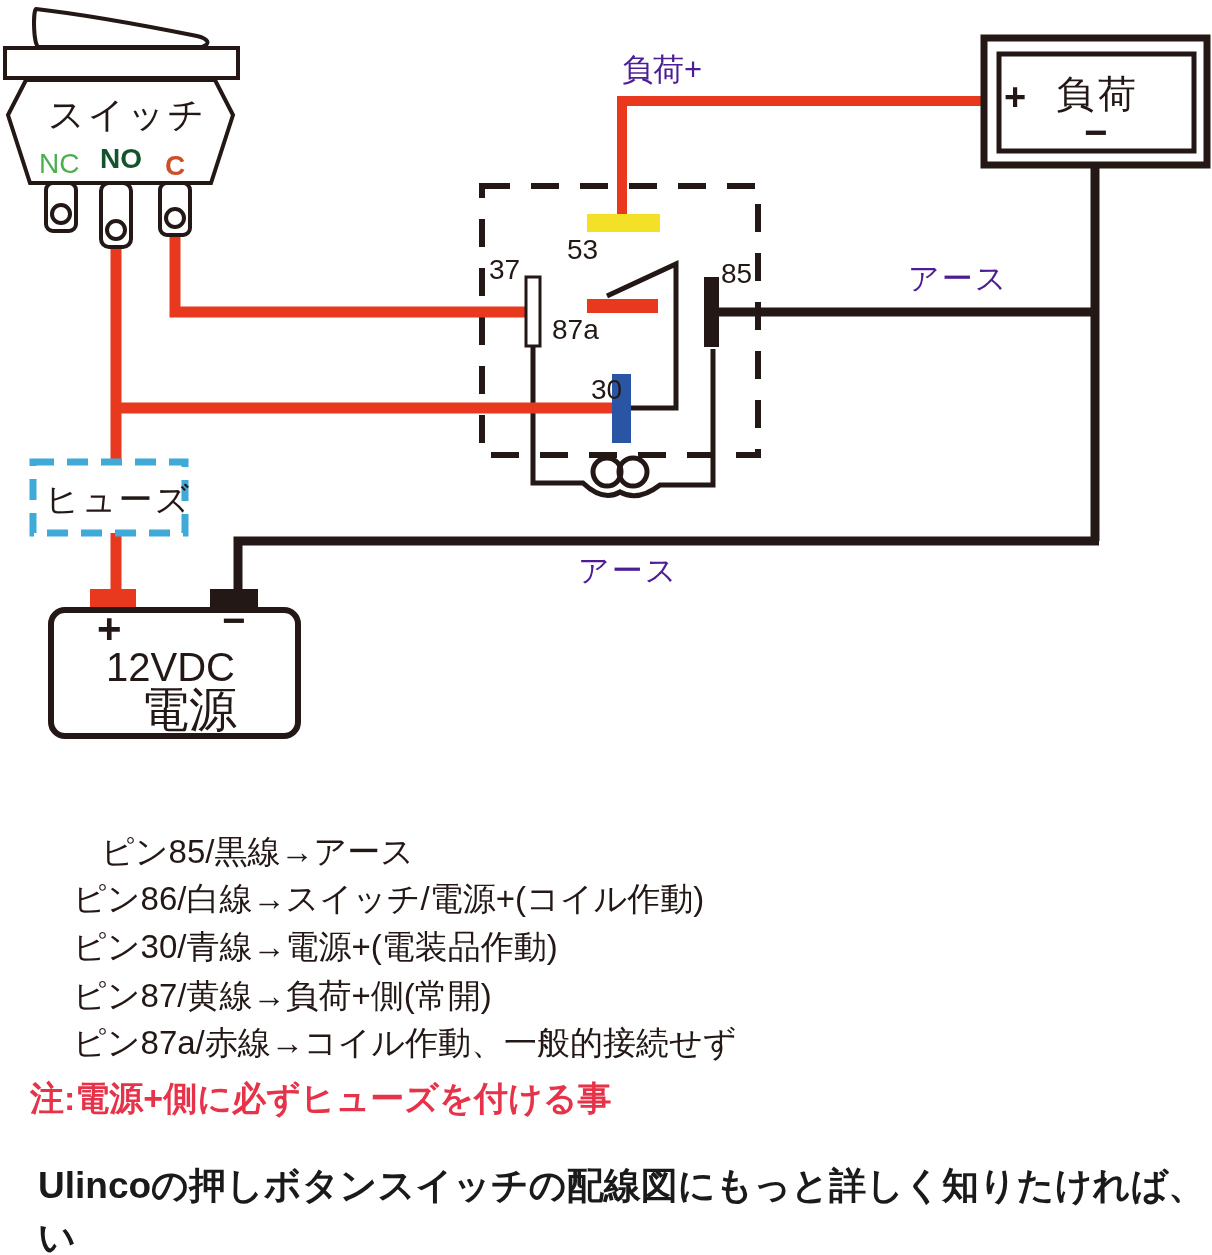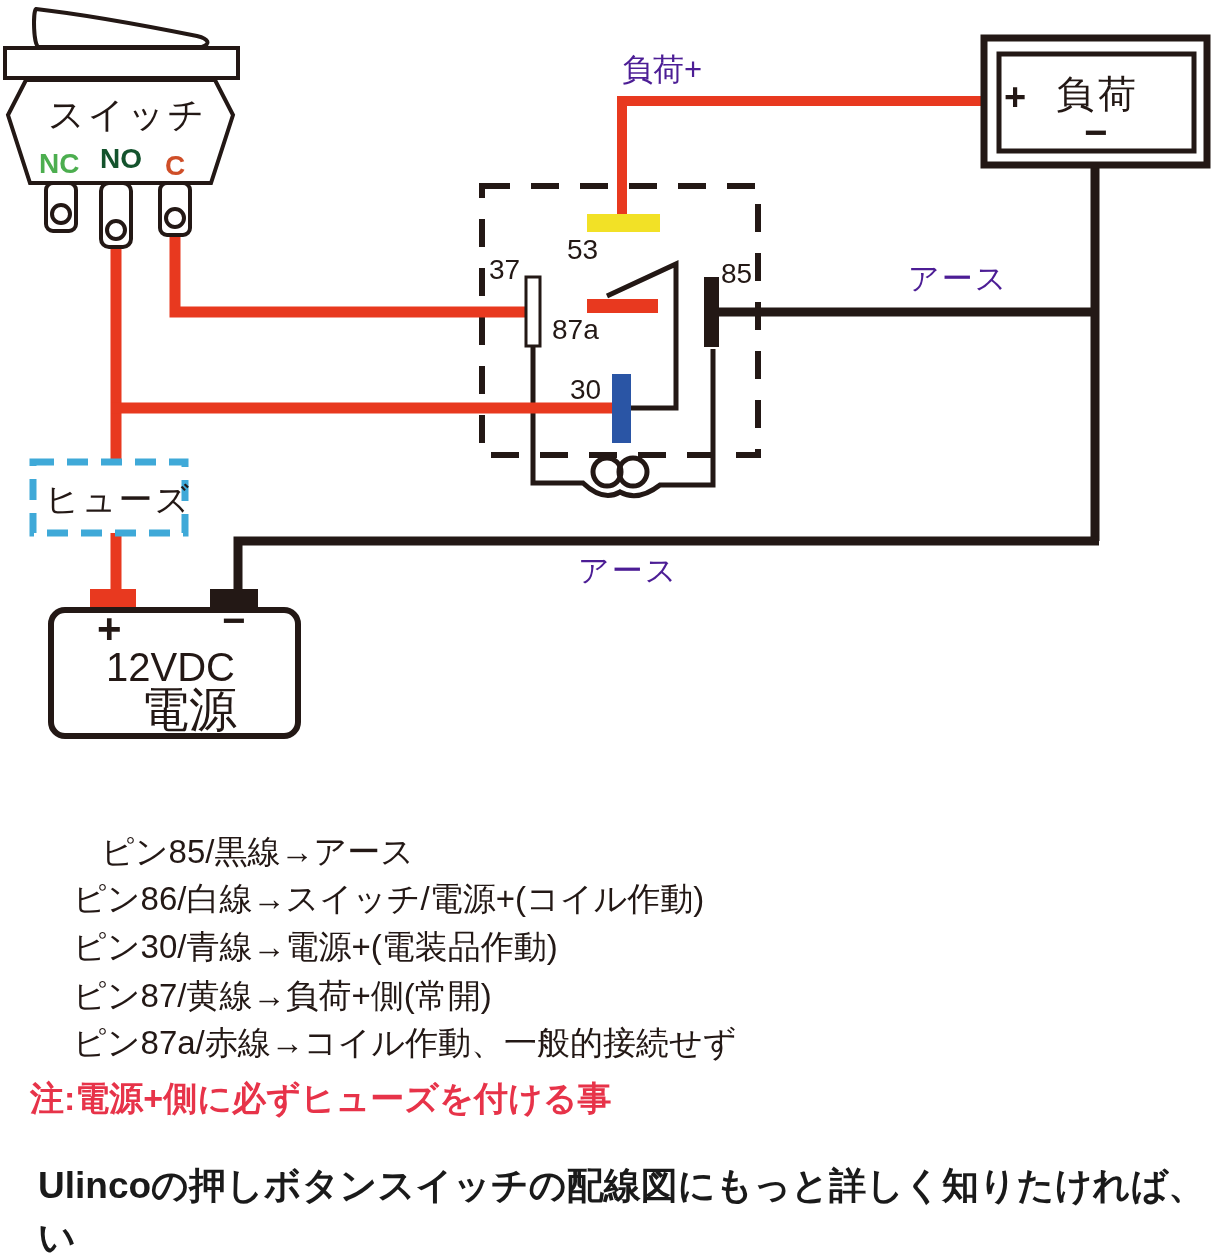--- a/index.html
+++ b/index.html
@@ -66,29 +66,29 @@
       <rect x="51" y="610" width="247" height="126" rx="14" fill="#ffffff" stroke="#231815" stroke-width="6"></rect>
     </g>
 
     <g>
       <rect x="984" y="38" width="223" height="127" fill="#ffffff" stroke="#231815" stroke-width="7"></rect>
       <rect x="999" y="54" width="195" height="97" fill="none" stroke="#231815" stroke-width="5"></rect>
     </g>
   </svg>
 
   <div class="lbl" style="left:48px; top:97px; font-size:36px; letter-spacing:3px;">スイッチ</div>
-  <div class="lbl" style="left:39px; top:150px; font-size:28px; font-weight:700; color:#4cae4f;text-align:center;">NC</div>
+  <div class="lbl" style="left:39px; top:150px; font-size:28px; font-weight:400; color:#4cae4f;text-align:center;">NC</div>
   <div class="lbl" style="left:100px; top:145px; font-size:28px; font-weight:600; color:#14532d;">NO</div>
   <div class="lbl" style="left:165px; top:152px; font-size:28px; font-weight:600; color:#cf4e28;">C</div>
 
   <div class="lbl pin-num" style="left:567px; top:236px;">53</div>
   <div class="lbl pin-num" style="left:489px; top:256px;">37</div>
   <div class="lbl pin-num" style="left:552px; top:316px;">87a</div>
   <div class="lbl pin-num" style="left:721px; top:260px;">85</div>
-  <div class="lbl pin-num" style="left:570px; top:376px;">30</div>
+  <div class="lbl pin-num" style="left:591px; top:376px;">30</div>
 
   <div class="lbl gray" style="left:622px; top:54px; font-size:31px;">負荷+</div>
   <div class="lbl gray" style="left:908px; top:263px; font-size:31px; letter-spacing:2px;">アース</div>
   <div class="lbl gray" style="left:578px; top:555px; font-size:31px; letter-spacing:2px;">アース</div>
 
   <div class="lbl" style="left:45px; top:482px; font-size:34px; letter-spacing:2px;">ヒューズ</div>
 
   <div class="lbl bold" style="left:1004px; top:78px; font-size:38px;">+</div>
   <div class="lbl" style="left:1056px; top:75px; font-size:38px; letter-spacing:4px;">負荷</div>
   <div class="lbl bold" style="left:1084px; top:112px; font-size:40px;">−</div>

